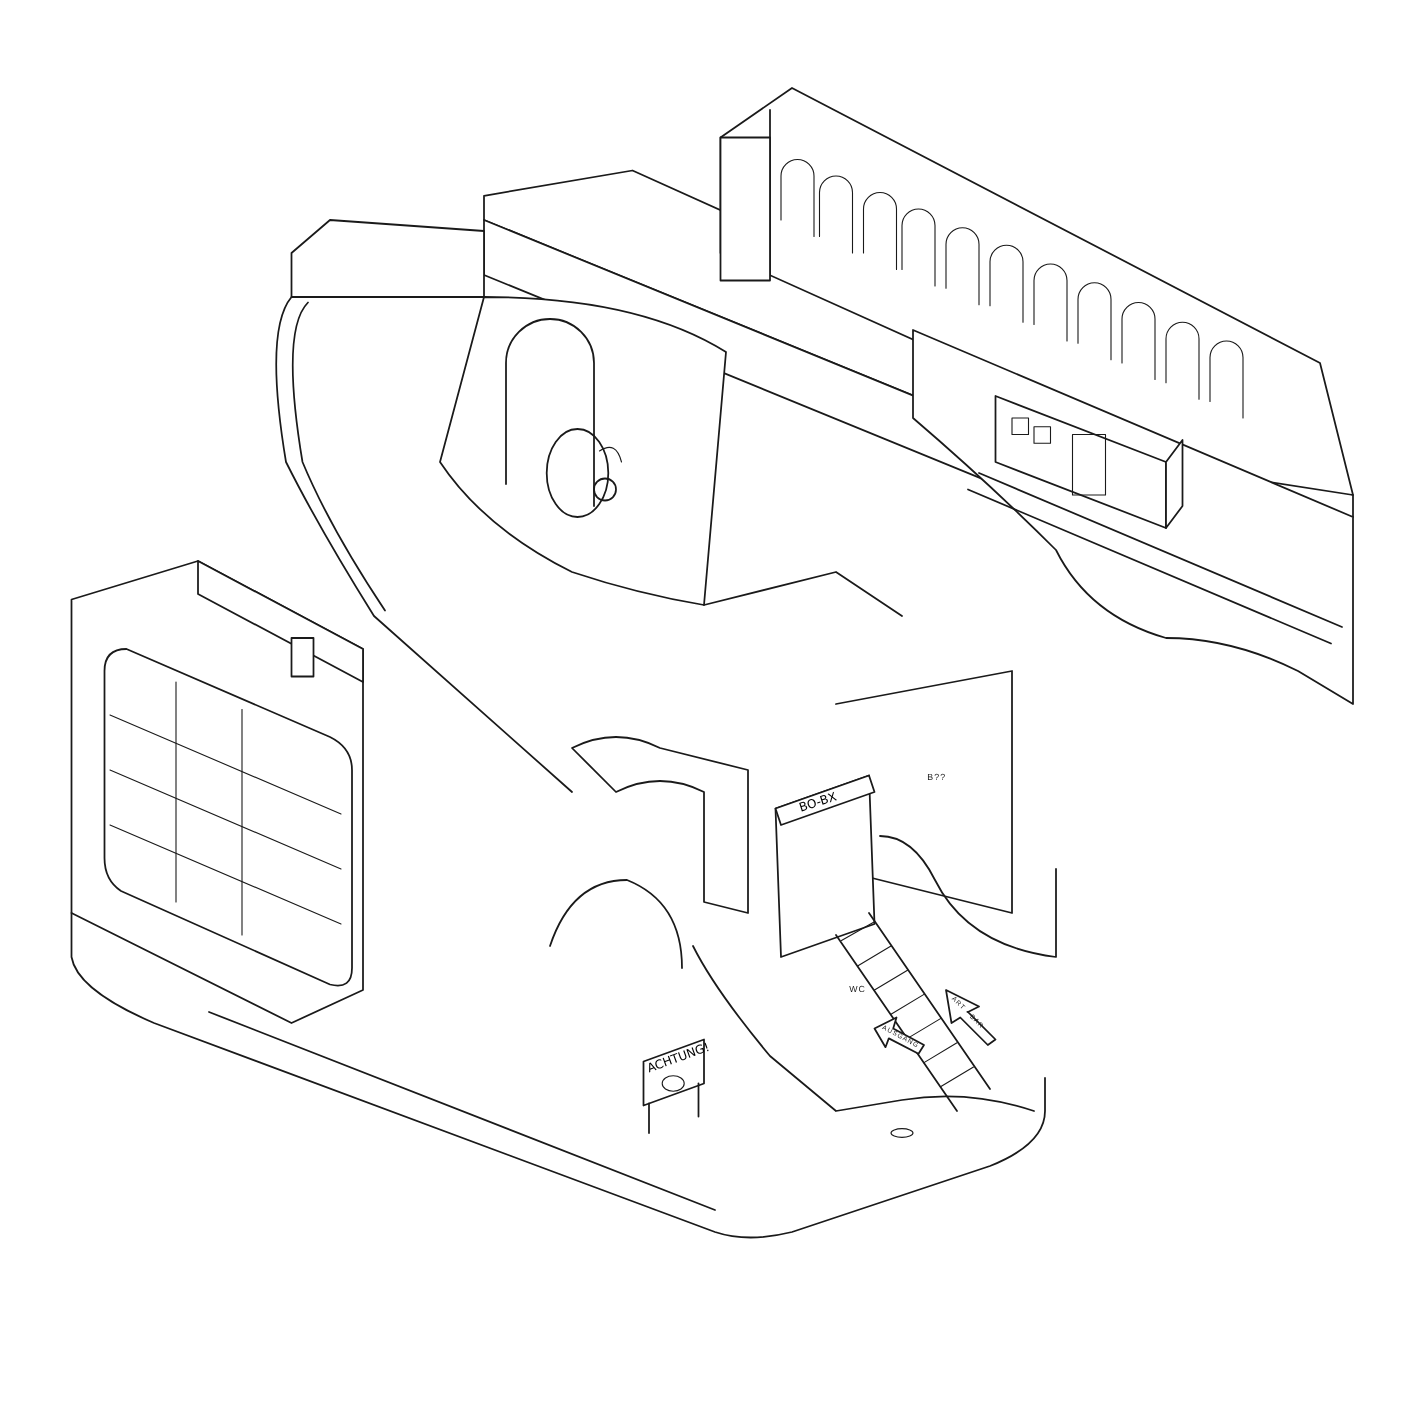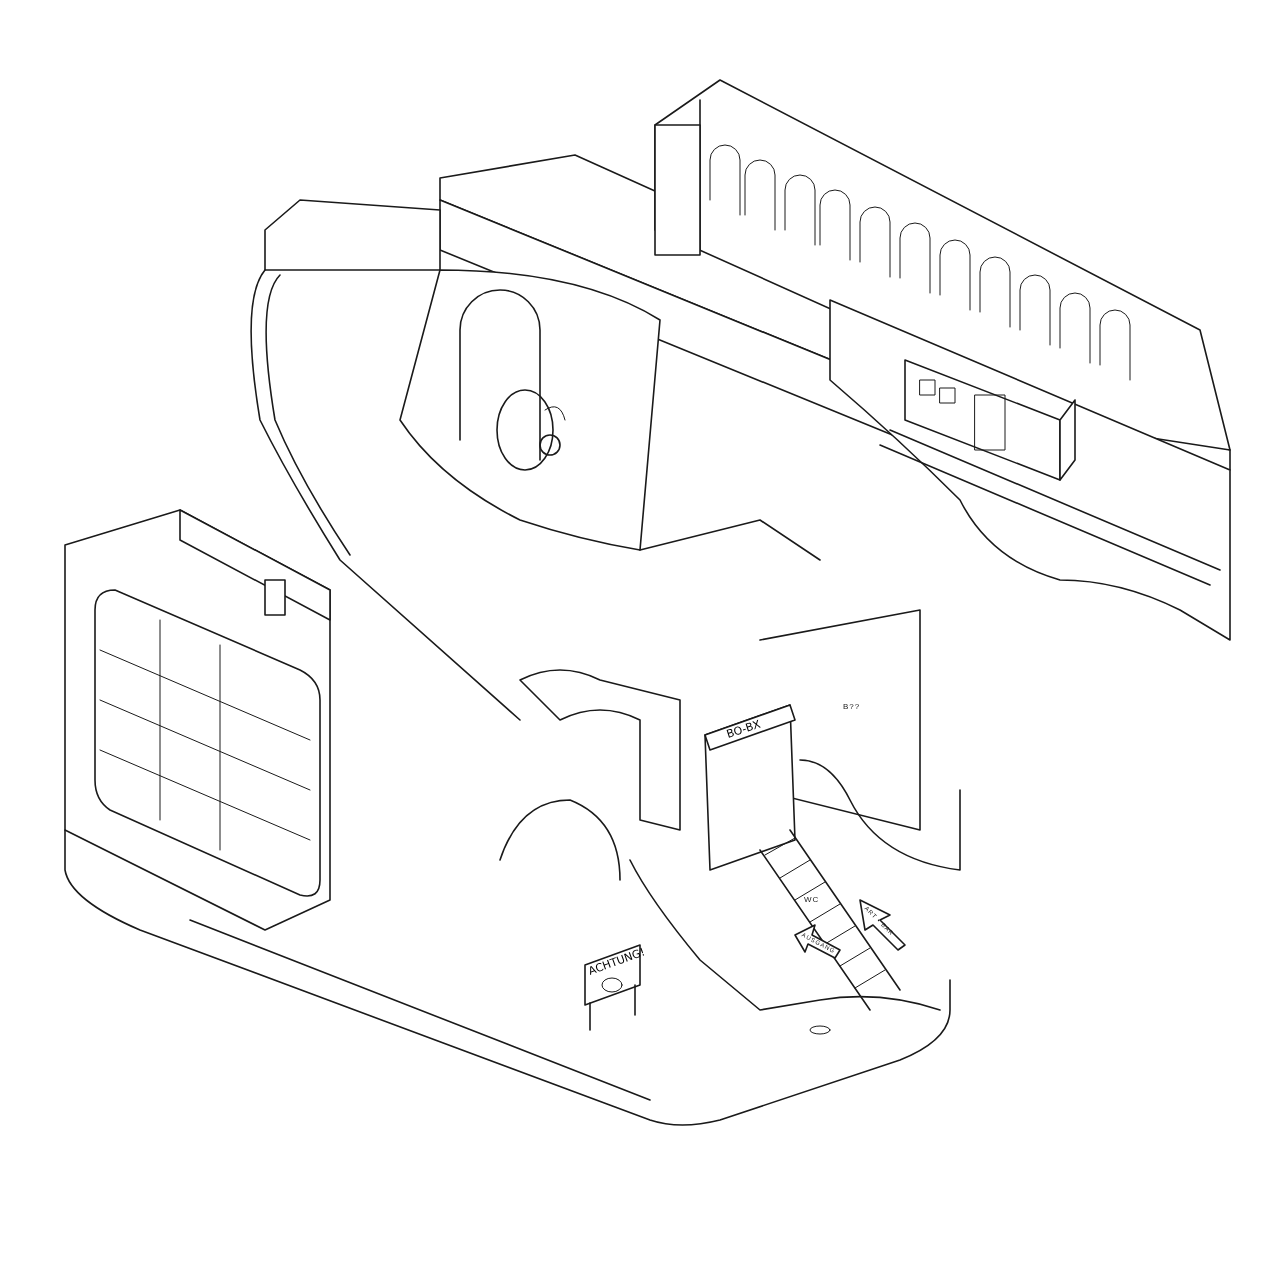--- a/index.html
+++ b/index.html
@@ -138,16 +138,16 @@
     <g>
       <ellipse class="ln-thin" cx="612" cy="985" rx="10" ry="7"></ellipse>
     </g>
   </g>
 
   <g>
     <ellipse class="ln-thin" cx="820" cy="1030" rx="10" ry="4"></ellipse>
   </g>
 </svg>
 
-<div class="lbl" style="left:772px;top:895px;font-size:8px;margin-left:32px;">WC</div>
+<div class="lbl" style="left:772px;top:895px;font-size:8px;">WC</div>
 <div class="lbl" style="left:843px;top:702px;font-size:8px;">B??</div>
 <div class="lbl" style="left:860px;top:918px;font-size:6px;transform:rotate(45deg);">ART • BAR</div>
 <div class="lbl" style="left:800px;top:940px;font-size:6px;transform:rotate(28deg);">AUSGANG</div>
 
 </body></html>

